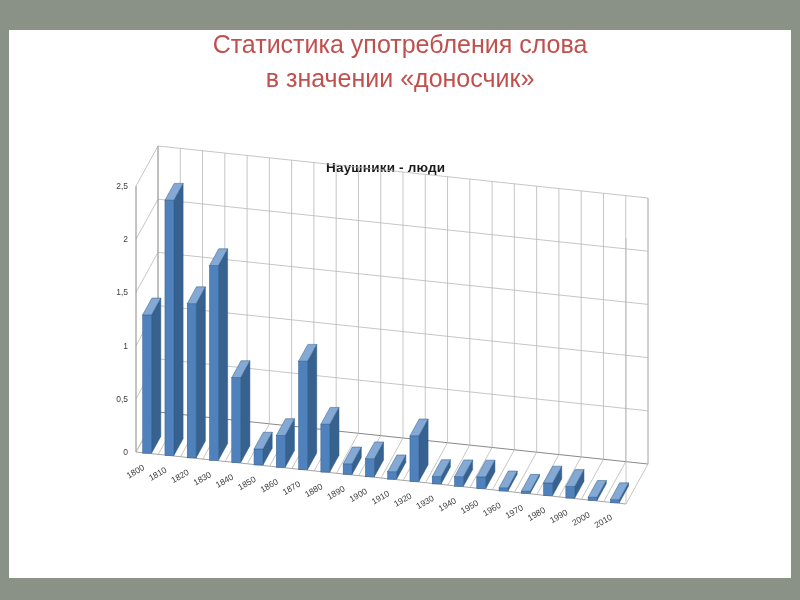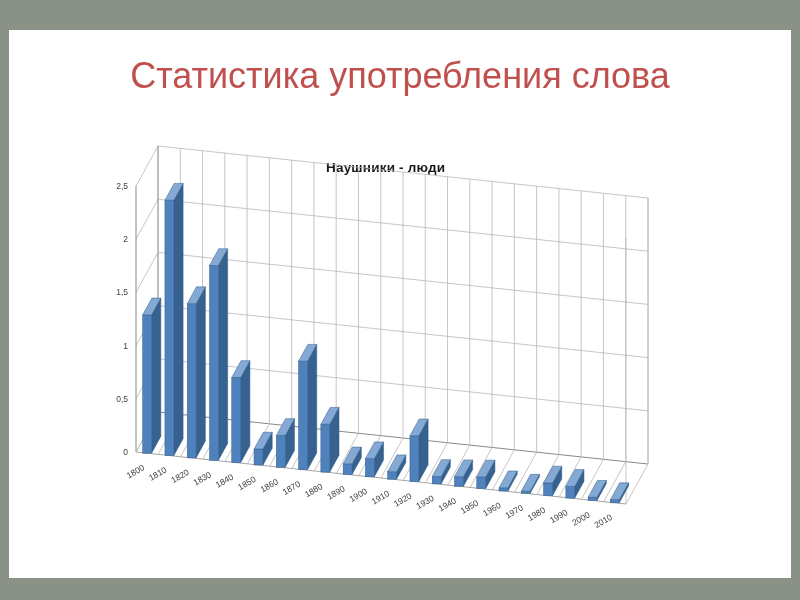--- a/index.html
+++ b/index.html
@@ -41,25 +41,25 @@
   }
   .frame-right {
     position: absolute;
     right: 0; top: 0;
     width: 9px; height: 600px;
     background: #8a9287;
   }
   .slide-title {
     position: absolute;
     left: 60px;
-    top: 52px;
+    top: 28px;
     width: 680px;
     text-align: center;
     color: #c0504d;
-    font-size: 36px;
+    font-size: 25px;
     line-height: 1.35;
     font-weight: normal;
   }
   
   #chart-wrap {
     position: absolute;
     left: 96px;
     top: 152px;
     width: 560px;
     height: 400px;
@@ -117,20 +117,21 @@
 
 <div id="slide">
 
   <div class="frame-top"></div>
   <div class="frame-bottom"></div>
   <div class="frame-left"></div>
   <div class="frame-right"></div>
 
   <div class="slide-title">
     <div>Статистика употребления слова</div>
+    <div>в значении «доносчик»</div>
   </div>
 
   <div id="chart-wrap">
     <div id="chart-title">Наушники - люди</div>
     <svg id="plot" viewBox="0 0 560 400">
       <g id="grid-layer">
           <line x1="62" y1="260" x2="552" y2="312" class="axisline"></line>
           <line x1="40" y1="300" x2="62" y2="260" class="gridline"></line>
           <line x1="62" y1="206.8" x2="552" y2="258.8" class="gridline"></line>
           <line x1="40" y1="246.8" x2="62" y2="206.8" class="gridline"></line>

